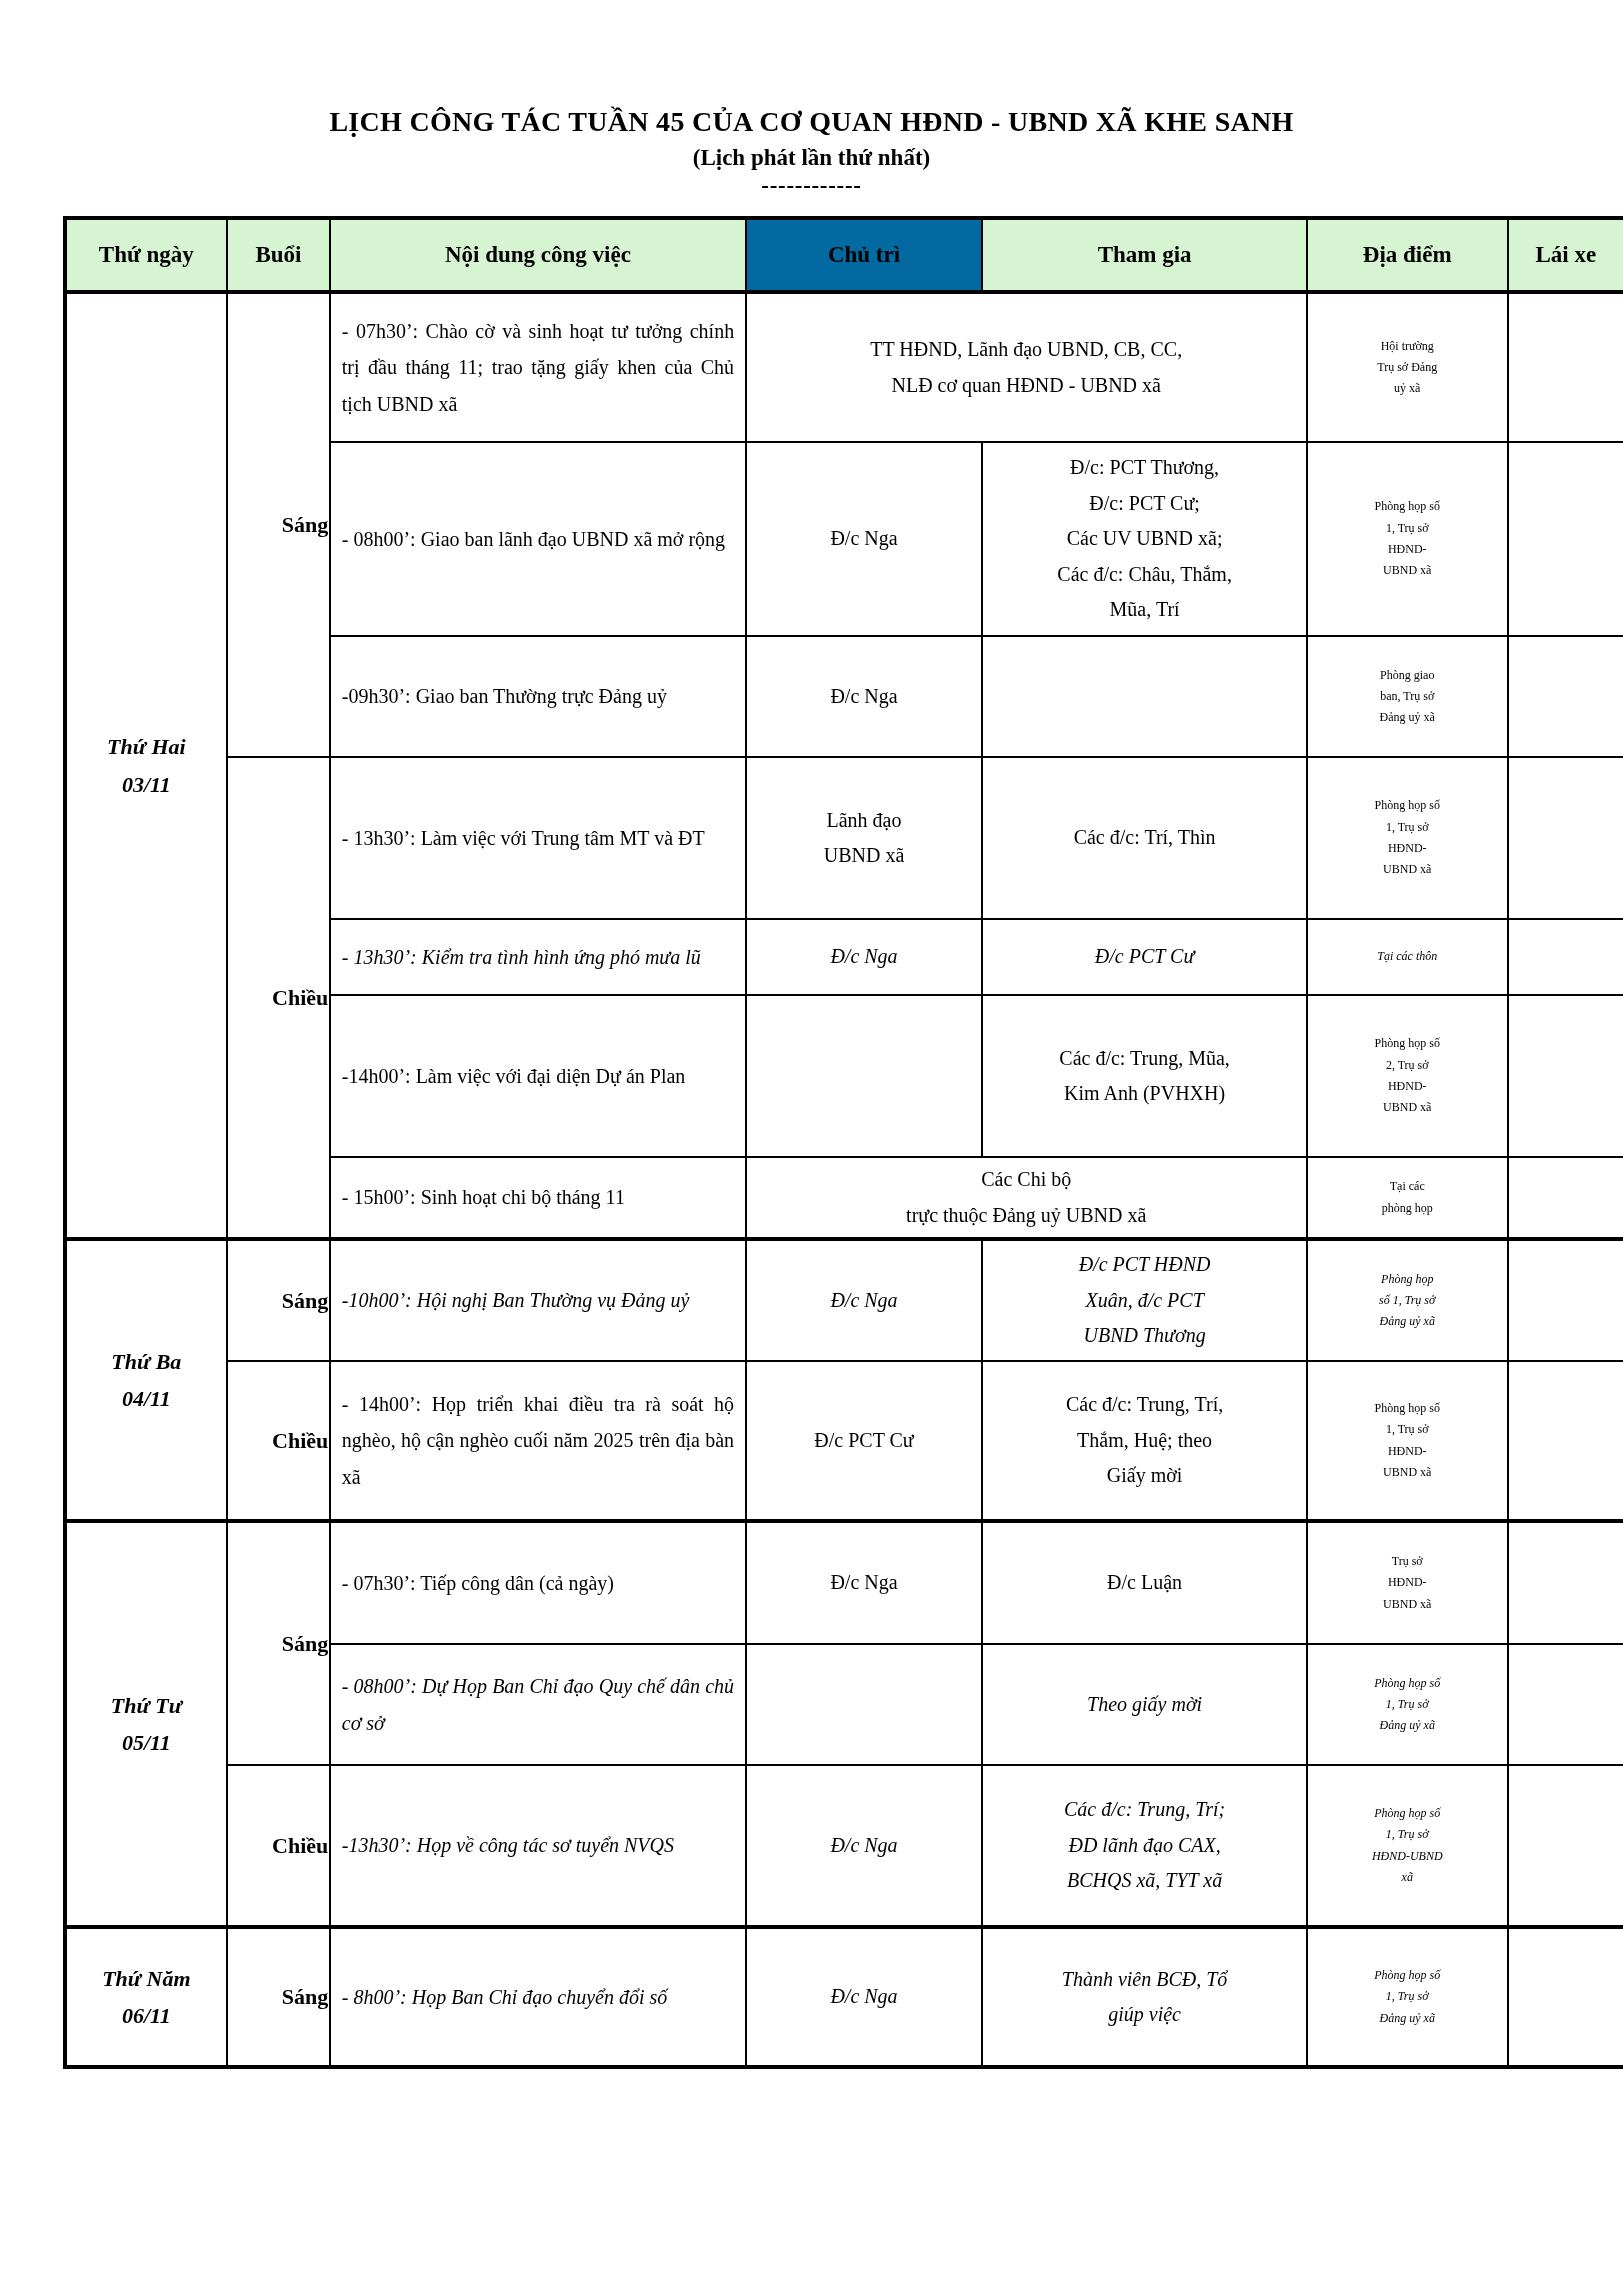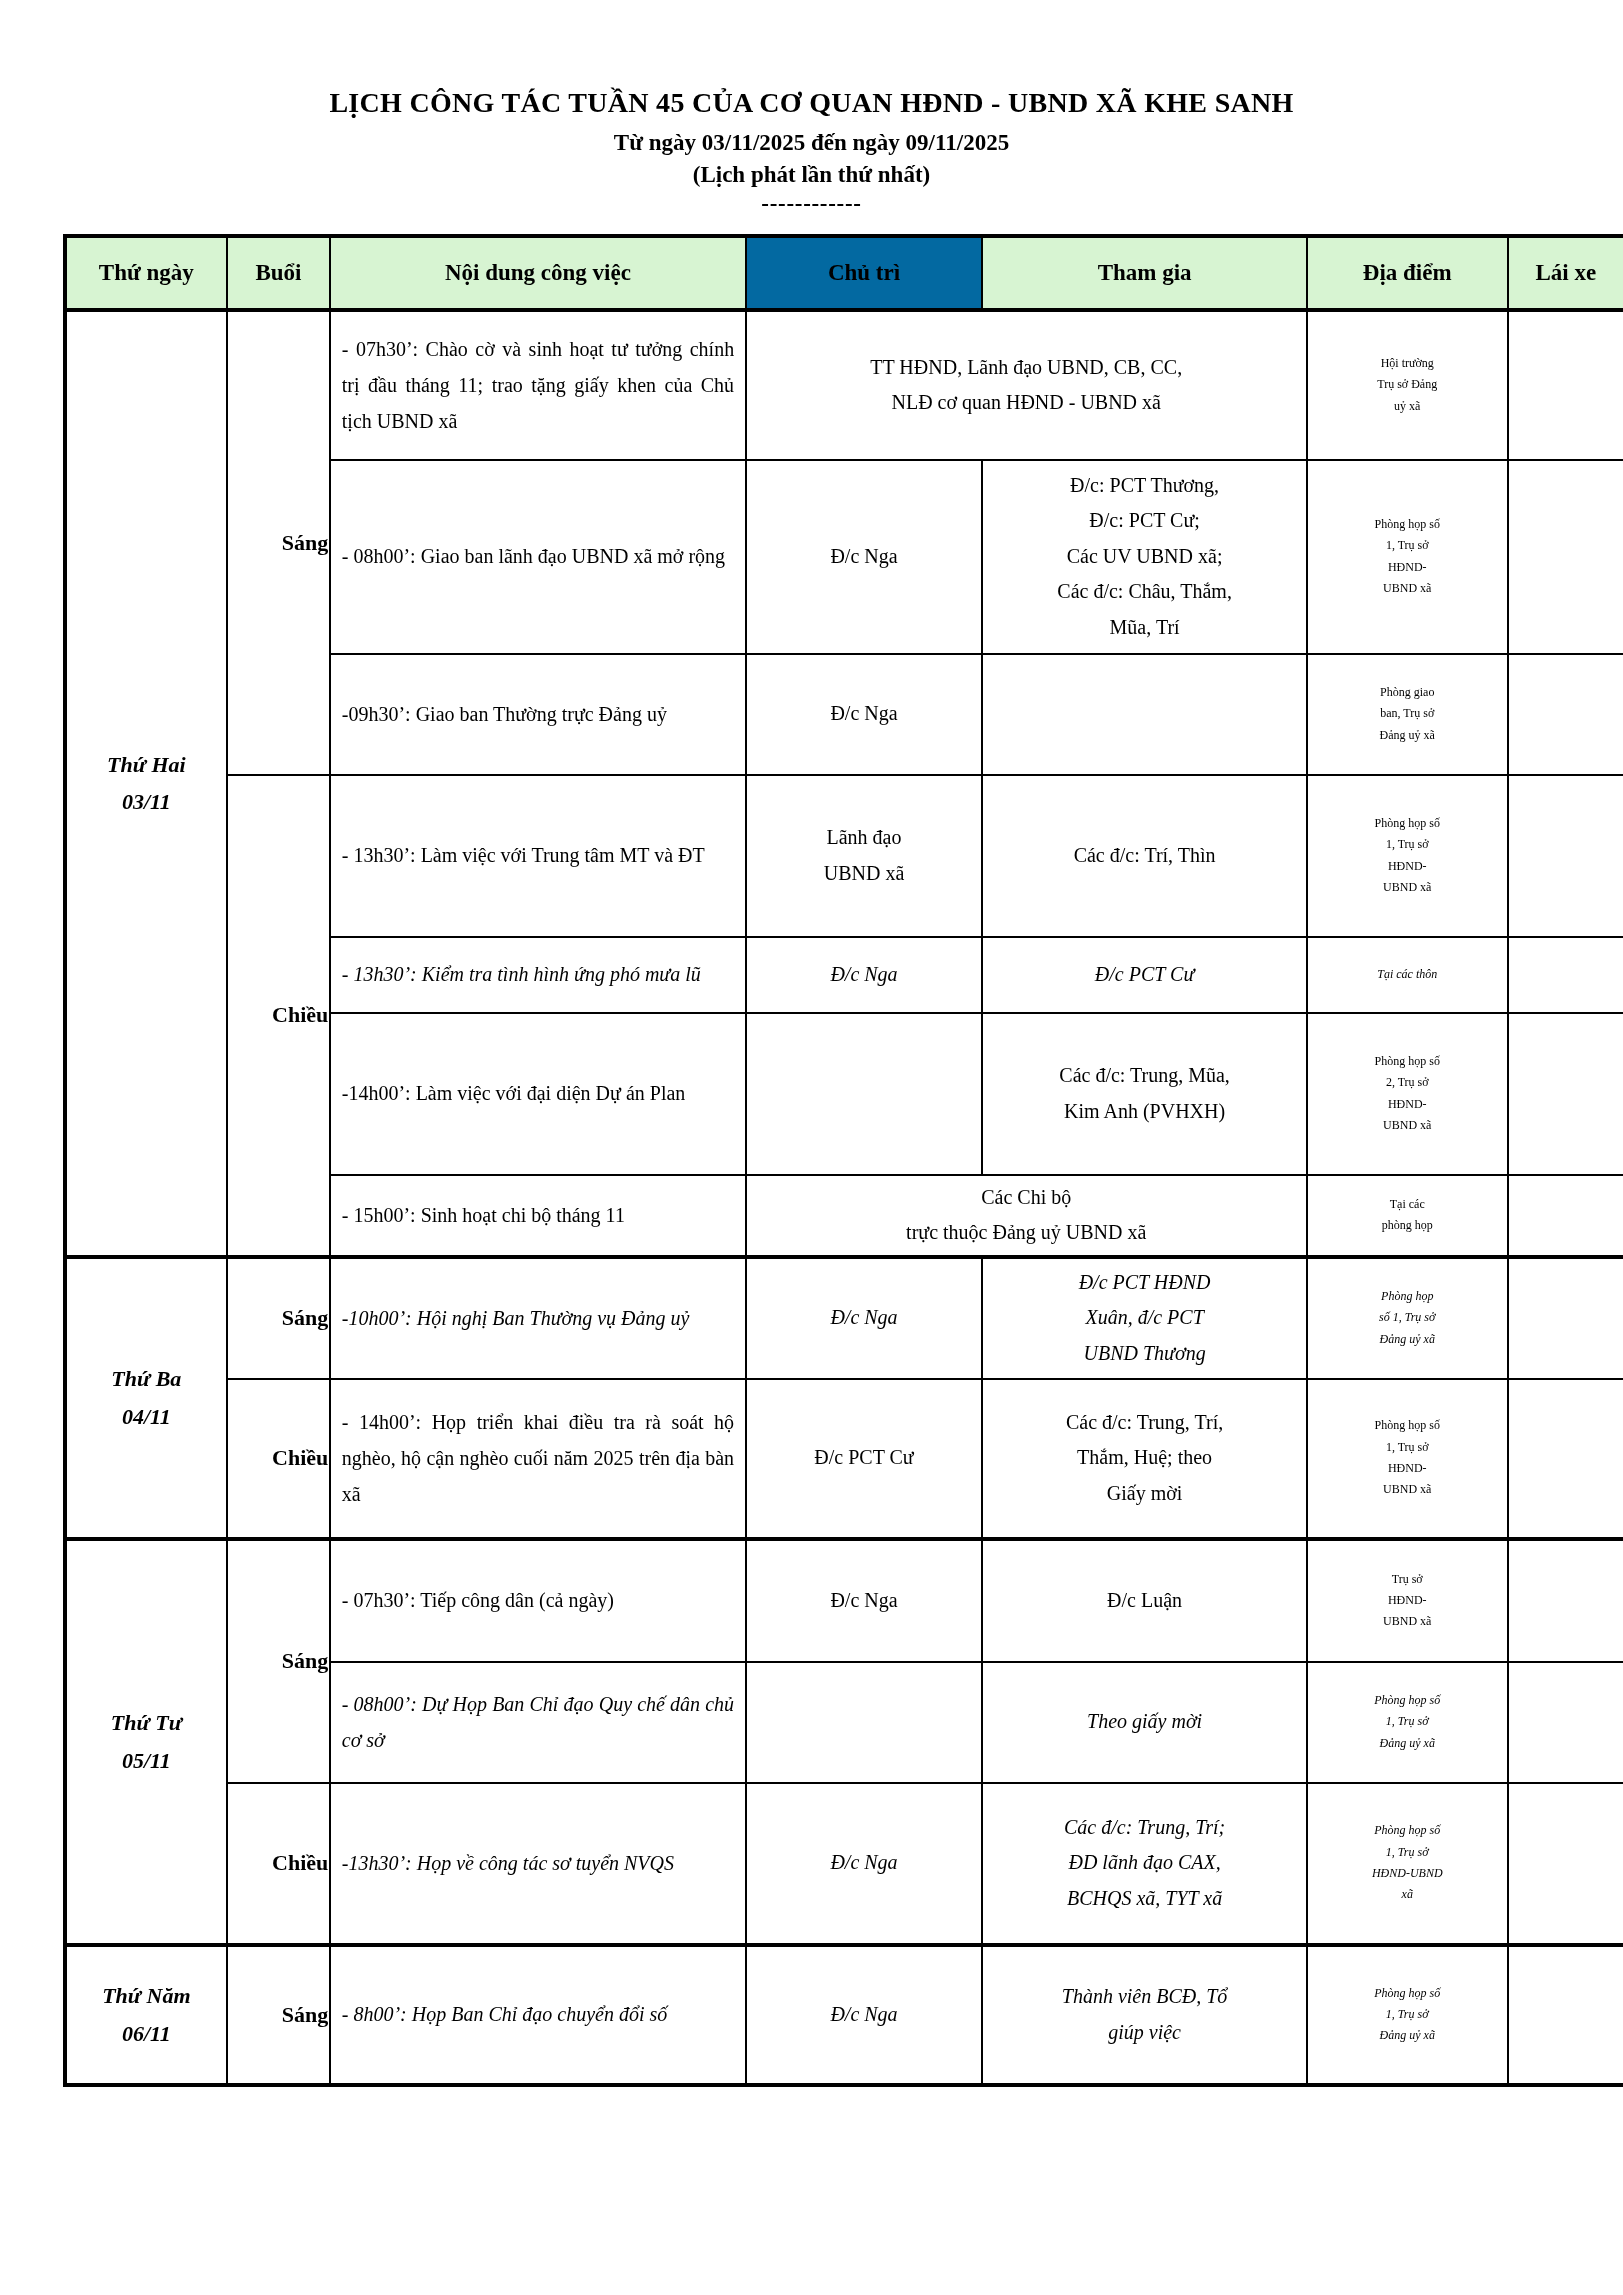--- a/index.html
+++ b/index.html
@@ -1,21 +1,21 @@
 <!DOCTYPE html>
 <html style="font-size:10.5px"><head>
 <meta charset="utf-8">
 <style>
   html,body{margin:0;padding:0;background:#ffffff;}
   body{
     width:1623px;height:2295px;
     font-family:"Liberation Serif","DejaVu Serif",serif;
     color:#000;position:relative;
   }
-  .titles{padding-top:87px;text-align:center;}
+  .titles{padding-top:87px;text-align:center;margin-top:19px;}
   .doc-title{font-size:28px;font-weight:bold;letter-spacing:0.3px;}
   .doc-subtitle{font-size:23px;font-weight:bold;margin-top:10.5px;}
   .doc-note{font-size:23px;font-weight:bold;margin-top:6.5px;}
   .doc-divider{font-size:23px;font-weight:bold;margin-top:2.6px;letter-spacing:0.7px;}
 
   table.schedule{
     margin-left:63px;margin-top:17px;
     border-collapse:collapse;table-layout:fixed;
     width:1564px;
   }
@@ -38,21 +38,20 @@
   .c-mid{font-size:20px;text-align:center;white-space:pre-line;line-height:1.78;padding:2.6px 5.2px;}
   .c-loc{font-size:12px;text-align:center;white-space:pre-line;line-height:1.78;padding:2.6px 3.9px;}
   .c-driver{}
   tr.it .c-content,tr.it .c-mid,tr.it .c-loc{font-style:italic;}
 </style>
 </head>
 <body>
 
 <div class="titles">
   <div class="doc-title">LỊCH CÔNG TÁC TUẦN 45 CỦA CƠ QUAN HĐND - UBND XÃ KHE SANH</div>
-  <div class="doc-subtitle">Từ ngày 03/11/2025 đến ngày 09/11/2025</div>
   <div class="doc-note">(Lịch phát lần thứ nhất)</div>
   <div class="doc-divider">------------</div>
 </div>
 
 <table class="schedule">
   <colgroup>
     <col style="width:153px">
       <col style="width:98px">
       <col style="width:393px">
     <col style="width:224px">

